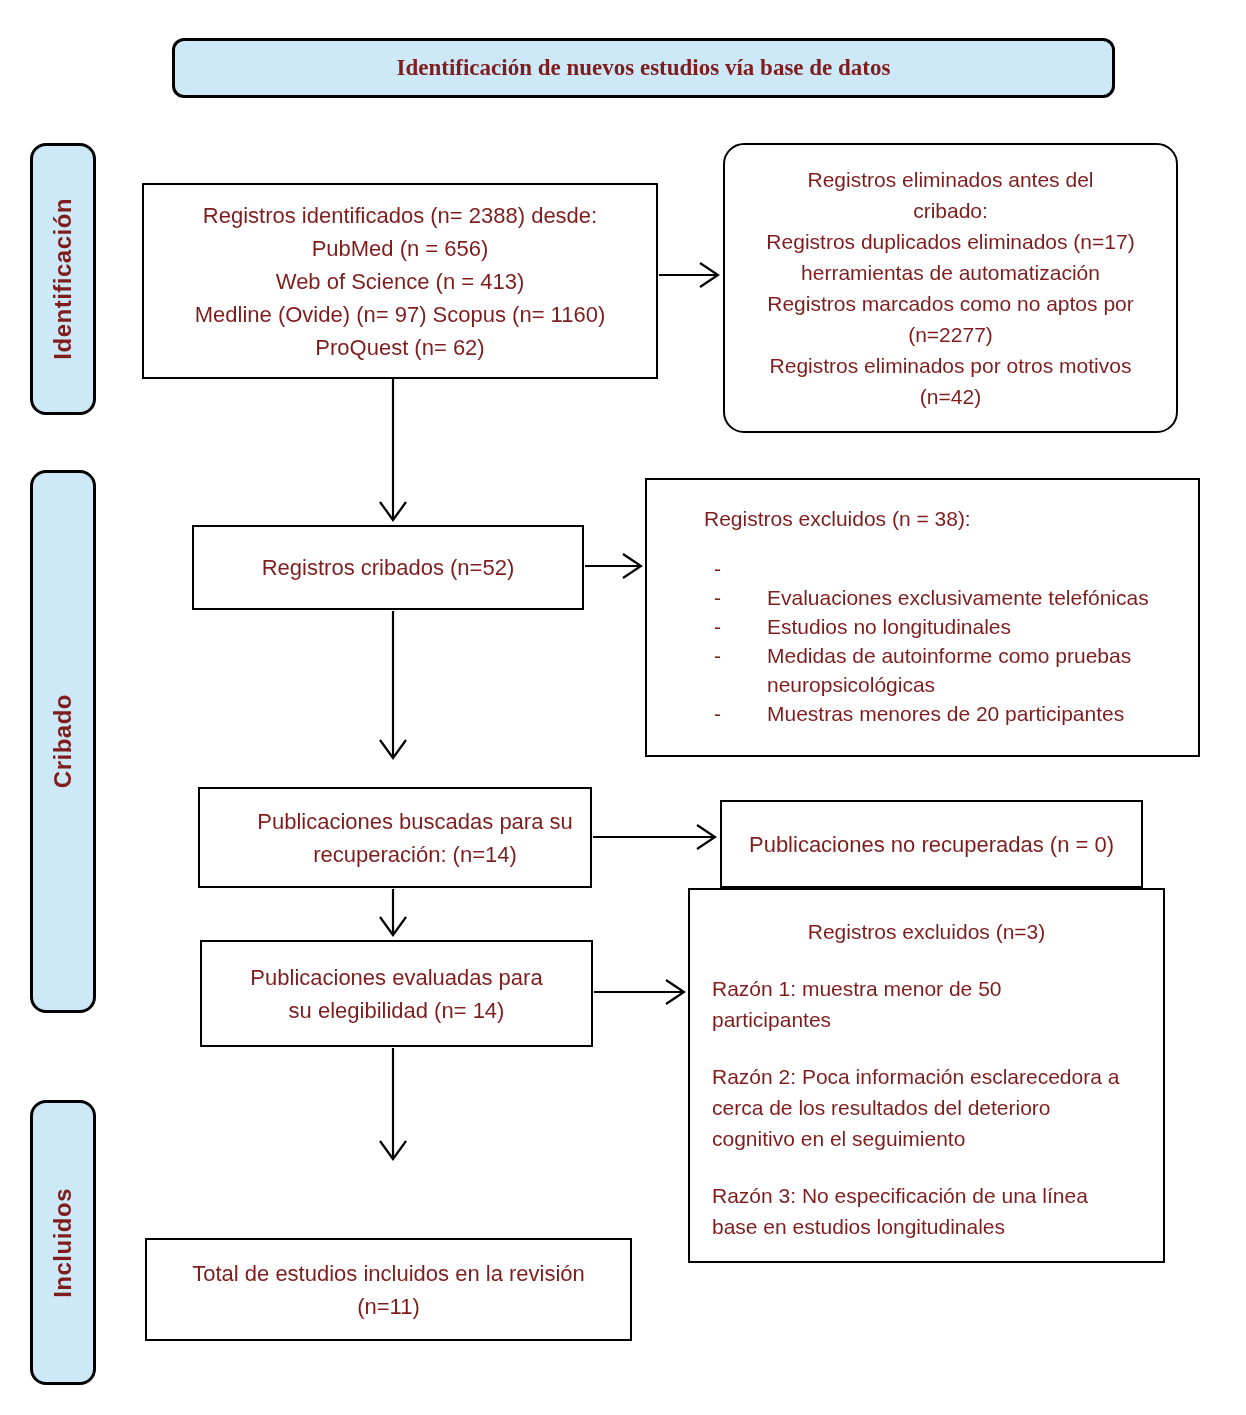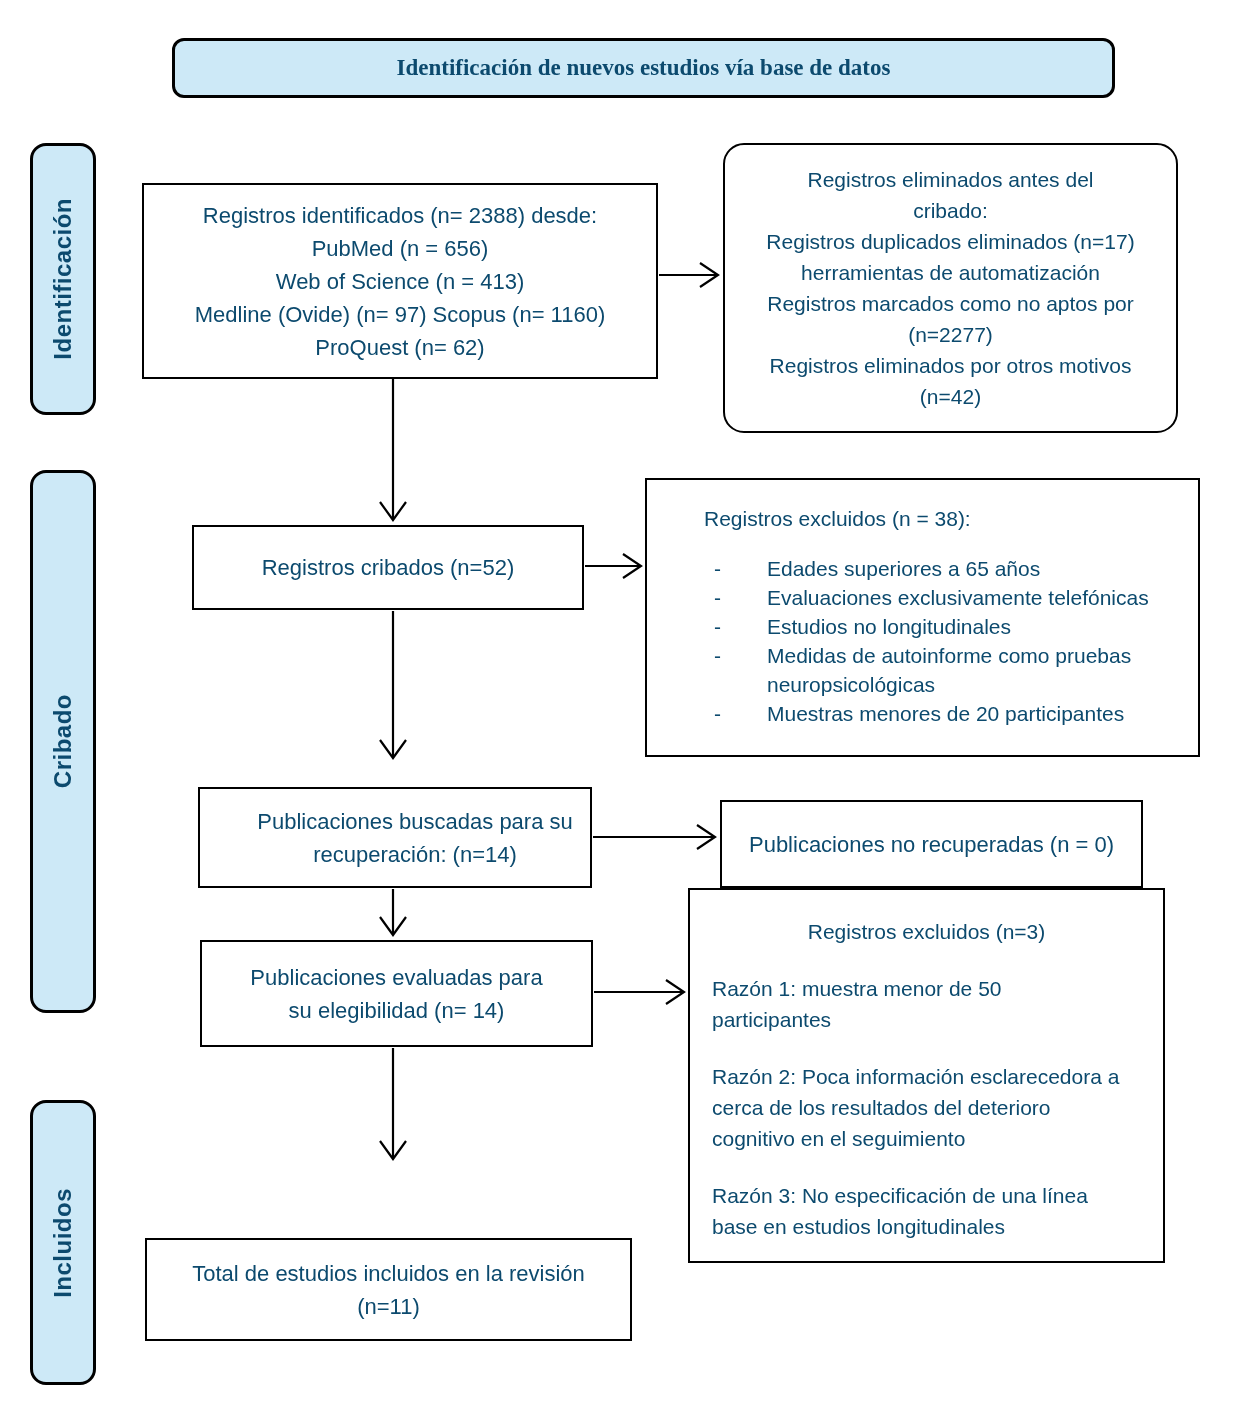--- a/index.html
+++ b/index.html
@@ -1,21 +1,21 @@
 <!DOCTYPE html>
 <html><head>
 <meta charset="utf-8">
 <style>
   html,body{margin:0;padding:0;background:#ffffff;}
   .canvas{
     position:relative;
     width:1246px;height:1415px;
     background:#ffffff;
     font-family:"Liberation Sans", sans-serif;
-    color:#0c4a6e;
+    color:#7f1d1d;
     overflow:hidden;
   }
   .abs{position:absolute;box-sizing:border-box;}
 
   
   .title-banner{
     left:172px;top:38px;width:943px;height:60px;
     background:#cde9f7;border:3px solid #000;border-radius:12px;
     display:flex;align-items:center;justify-content:center;
     font-family:"Liberation Serif", serif;
@@ -106,21 +106,20 @@
 
   <div class="abs flow-box center-lines box-screened">
     <div>Registros cribados (n=52)</div>
   </div>
 
   <div class="abs flow-box box-excluded38">
     <div class="heading">Registros excluidos (n = 38):</div>
     <div class="bullet-list">
       <div class="bullet-row">
         <span class="marker">-</span>
-        <span class="btext">Edades superiores a 65 años</span>
       </div>
       <div class="bullet-row">
         <span class="marker">-</span>
         <span class="btext">Evaluaciones exclusivamente telefónicas</span>
       </div>
       <div class="bullet-row">
         <span class="marker">-</span>
         <span class="btext">Estudios no longitudinales</span>
       </div>
       <div class="bullet-row">

